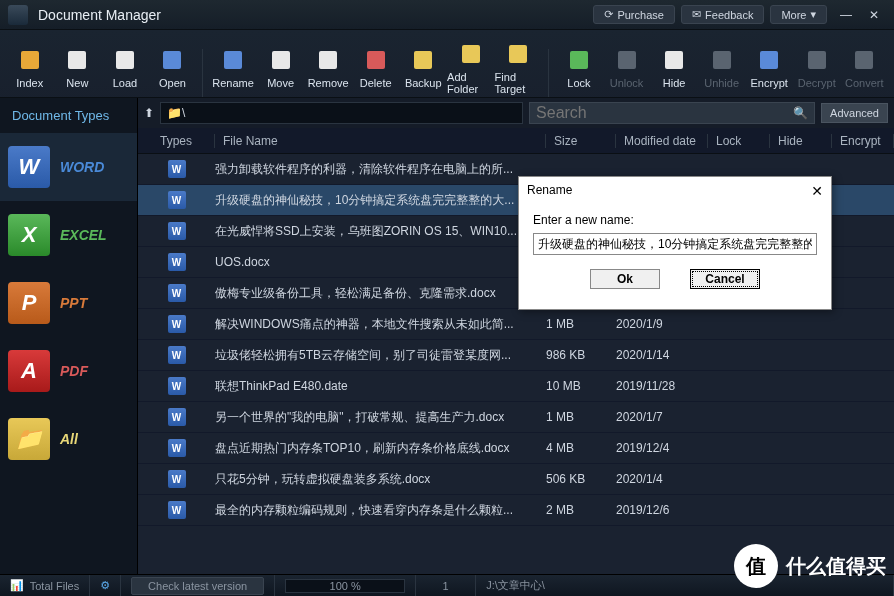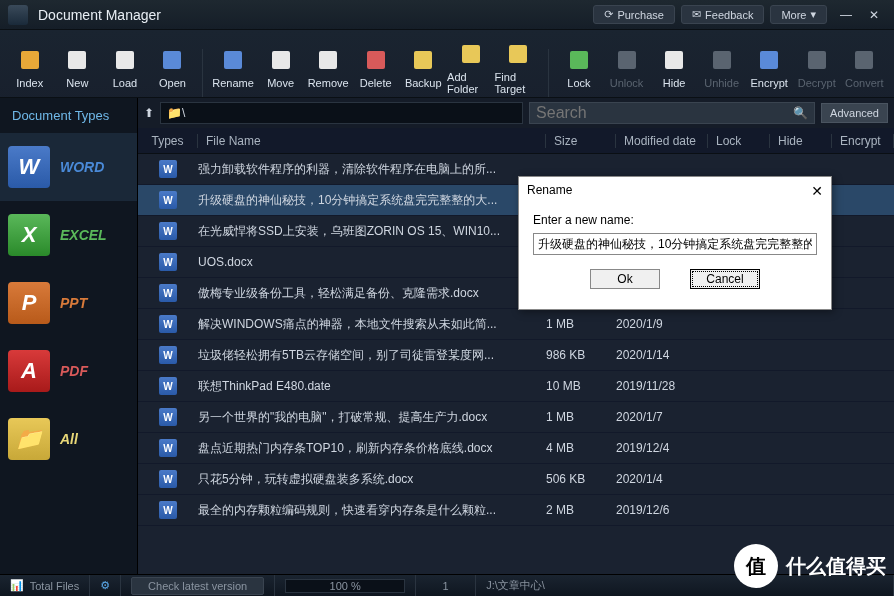--- a/index.html
+++ b/index.html
@@ -84,21 +84,21 @@
 .cat.all span { color:#e8d878; }
 .cat.selected { background:#1a2838; }
 .main { flex:1; background:#1a2230; display:flex; flex-direction:column; }
 .pathrow { height:30px; display:flex; align-items:center; padding:0 6px; gap:6px; background:#151c28;}
 .pathbox { flex:1; background:#0a1018; border:1px solid #2a3440; height:22px; display:flex; align-items:center; padding:0 6px; color:#cfd6e0;}
 .searchbox { width:286px; background:#2a3440; border:1px solid #3a4450; height:22px; display:flex; align-items:center; padding:0 6px; color:#8a94a0;}
 .searchbox input { flex:1; background:transparent; border:none; color:#cfd6e0; outline:none; font-size:16px;}
 .advbtn { background:#3a4450; border:1px solid #4a5460; color:#cfd6e0; padding:3px 8px; font-size:11px; cursor:pointer;}
 .headers { height:26px; display:flex; align-items:center; background:#12192a; border-bottom:1px solid #0a0f14; font-size:12px; color:#aab4c0;}
 .headers div { padding:0 8px; border-right:1px solid #2a3440; }
-.col-types{width:60px;text-align:center;} .col-name{flex:1;} .col-size{width:70px;} .col-mod{width:92px;} .col-lock{width:62px;} .col-hide{width:62px;} .col-enc{width:62px;}
+.col-types{width:77px;text-align:center;} .col-name{flex:1;} .col-size{width:70px;} .col-mod{width:92px;} .col-lock{width:62px;} .col-hide{width:62px;} .col-enc{width:62px;}
 .rows { flex:1; overflow:hidden; }
 .row { height:31px; display:flex; align-items:center; font-size:12px; color:#cfd6e0; border-bottom:1px solid #12192a; cursor:default;}
 .row.selected { background:#2a4868; }
 .row .col-types { display:flex; justify-content:center;}
 .file-ic { width:18px; height:18px; background: linear-gradient(#4a7ac8,#2a5aa8); border-radius:2px; display:flex;align-items:center;justify-content:center; color:#fff; font-size:10px; font-weight:bold;}
 .footer { height:22px; background: linear-gradient(#1a2430,#0f1620); display:flex; align-items:center; font-size:11px; color:#8a94a0; border-top:1px solid #000;}
 .footer .seg { padding:0 10px; border-right:1px solid #2a3440; height:100%; display:flex; align-items:center; gap:6px;}
 .footer .gear { color:#5aa8e8;}
 .footer .checkver { background:#2a3440; border:1px solid #3a4450; padding:2px 16px; border-radius:2px;}
 .footer .progress { width:120px; height:14px; background:#0a1018; border:1px solid #2a3440; display:flex;align-items:center;justify-content:center;}
@@ -106,21 +106,21 @@
   position:absolute; left:518px; top:176px; width:314px; height:134px;
   background:#fff; border:1px solid #888; box-shadow:2px 2px 8px rgba(0,0,0,0.4);
   color:#000; font-size:12px;
 }
 .dialog .dlg-title { padding:6px 8px; display:flex; justify-content:space-between; font-size:12px;}
 .dialog .dlg-close { cursor:pointer; font-size:14px; }
 .dialog .dlg-body { padding:8px 14px; }
 .dialog .dlg-body label { display:block; margin-bottom:6px; }
 .dialog .dlg-body input { width:100%; border:1px solid #888; padding:3px 4px; font-size:12px;}
 .dialog .dlg-buttons { display:flex; justify-content:center; gap:30px; padding:14px 0 0;}
-.dialog .dlg-buttons button { width:70px; padding:2px 0; font-size:12px; background:#f0f0f0; border:1px solid #888;}
+.dialog .dlg-buttons button { width:70px; padding:2px 0; font-size:12px; background:#f0f0f0; border:1px solid #888;font-weight:bold;}
 .dialog .dlg-buttons button.focus { border:1px solid #000; outline:1px dotted #000; outline-offset:-3px;}
 .watermark {
   position:absolute; right:8px; bottom:8px;
   display:flex; align-items:center; gap:8px;
   color:#fff; font-size:20px; font-weight:bold;
 }
 .wm-circle { width:44px; height:44px; background:#fff; border-radius:50%; display:flex;align-items:center;justify-content:center; color:#000; font-size:20px; font-weight:bold;}
 svg { display:block;}
 </style>
 </head>

